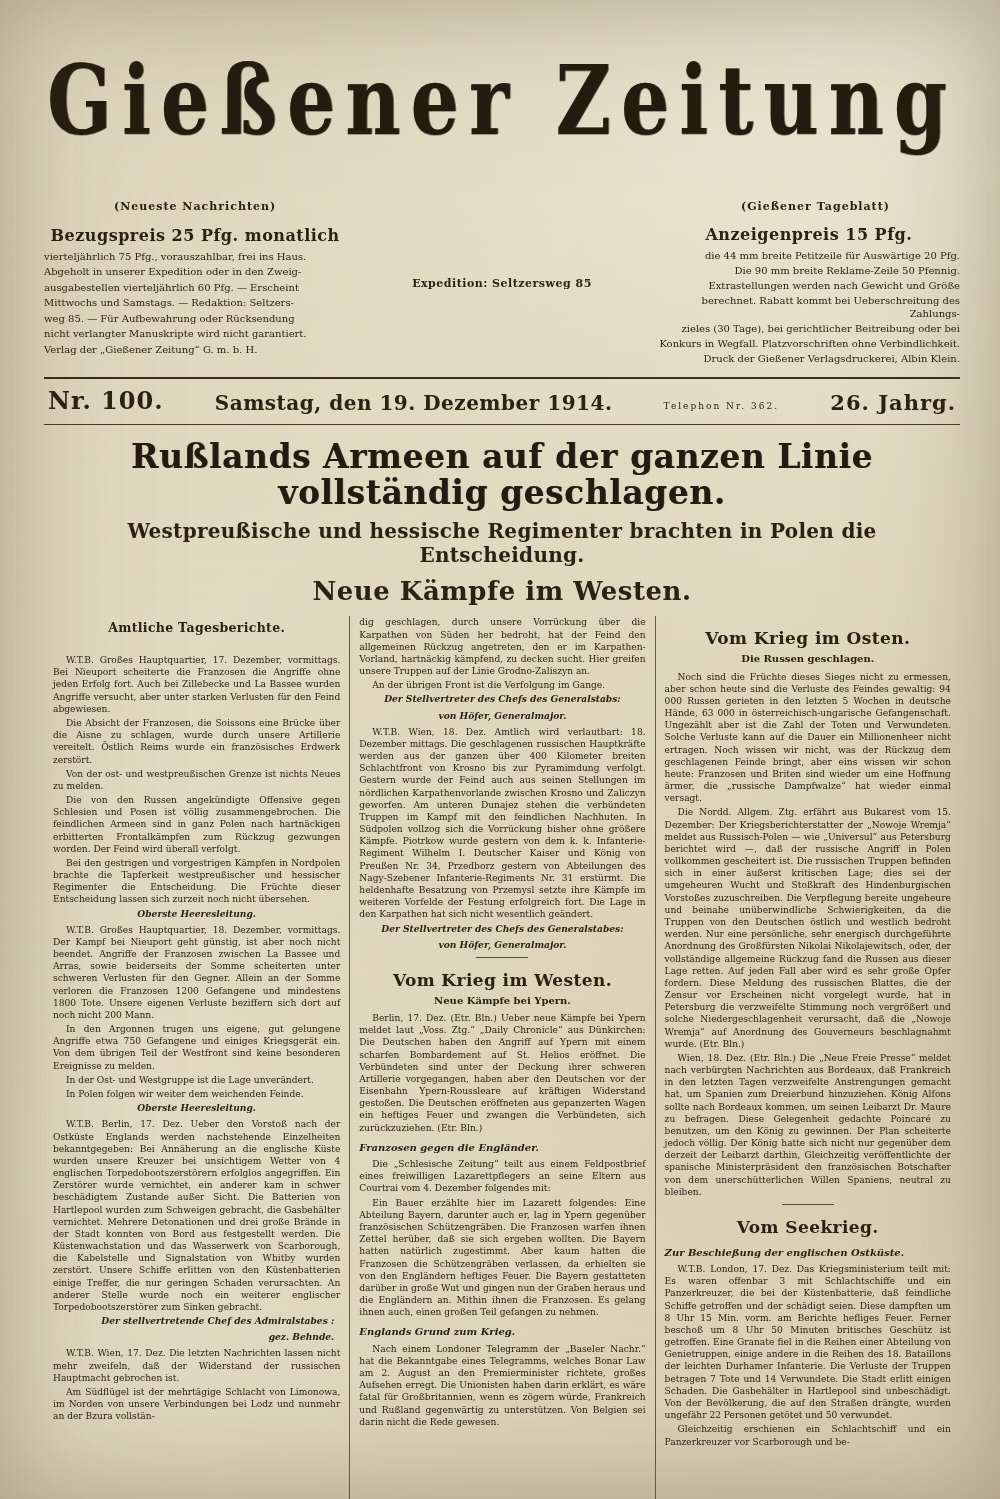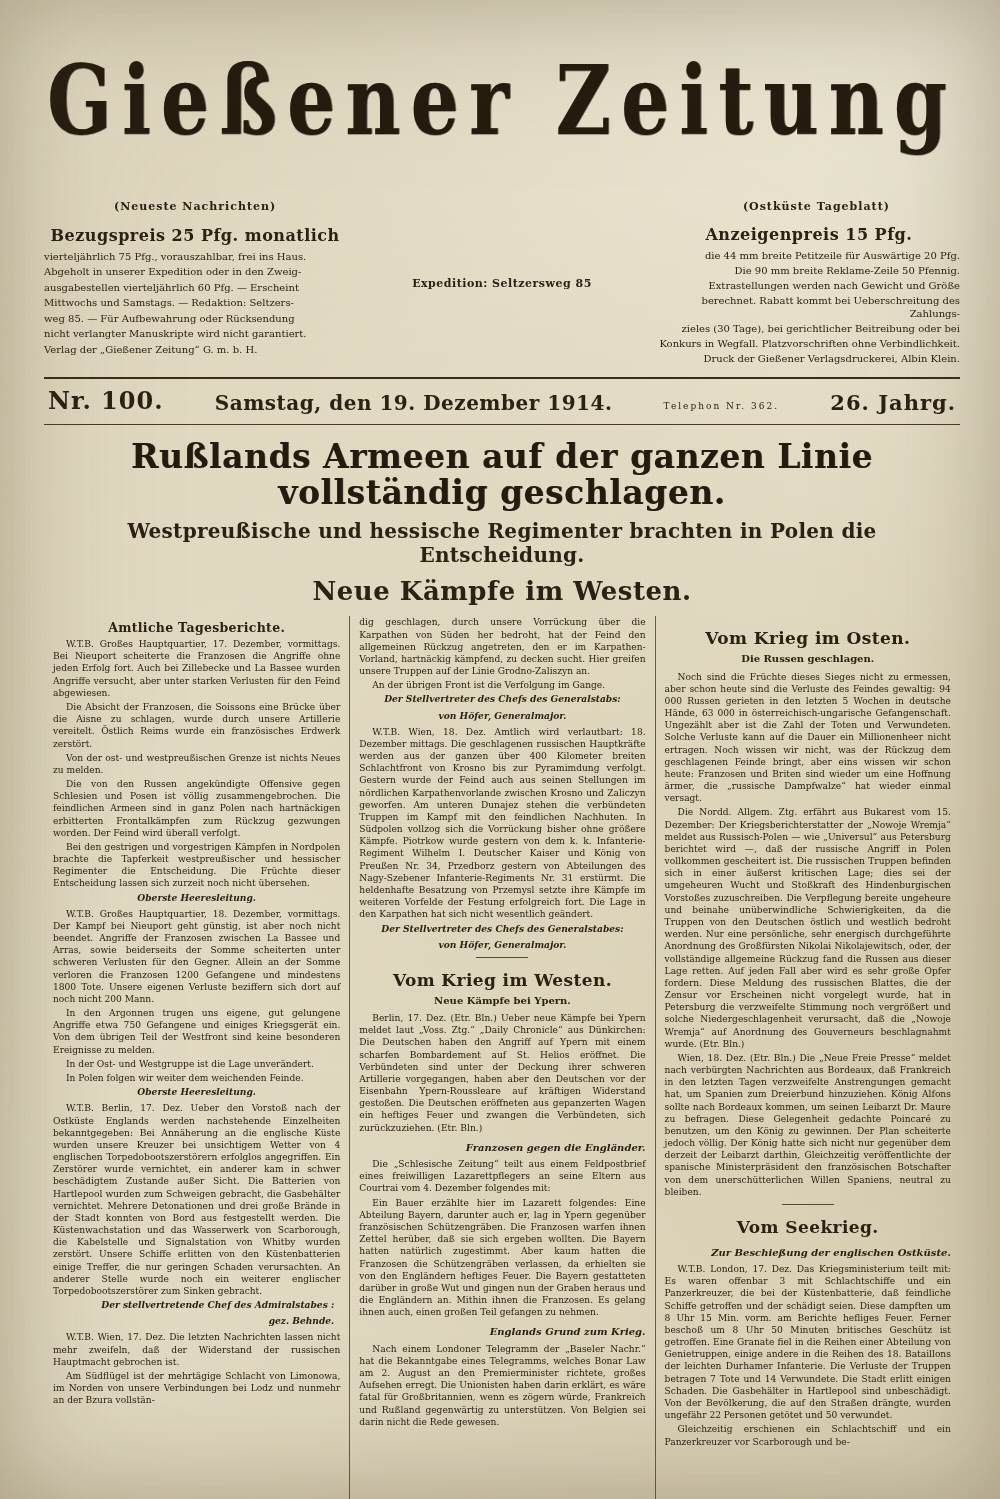--- a/index.html
+++ b/index.html
@@ -136,38 +136,38 @@
     line-height: 1.34;
     text-align: justify;
     position: relative;
   }
   .col + .col { border-left: 1px solid #6b5a3c; }
 
   .sec-head {
     text-align: center;
     font-weight: bold;
     font-size: 12.5px;
-    margin: 4px 0 1px 0;
+    margin: 4px 0 17px 0;
     letter-spacing: .3px;
   }
   .sec-head-big {
     text-align: center;
     font-weight: bold;
     font-size: 17px;
     margin: 11px 0 2px 0;
     letter-spacing: .4px;
   }
   .sec-sub {
     text-align: center;
     font-weight: bold;
     font-size: 10px;
     margin: 1px 0 5px 0;
   }
   .sec-sub-i {
-    text-align: right;
+    text-align: left;
     font-weight: bold;
     font-style: italic;
     font-size: 10px;
     margin: 7px 0 4px 0;
   }
   p.par { margin: 0 0 2px 0; text-indent: 13px; }
   p.par.noind { text-indent: 0; }
   .sig { text-align: center; font-weight: bold; font-style: italic; margin: 2px 0 4px 0; }
   .sig-r { text-align: right; font-weight: bold; font-style: italic; margin: 1px 6px 4px 0; }
   .divider-sm {
@@ -181,21 +181,21 @@
 
 <div class="page">
   <div class="inner">
 
     <div class="masthead">
       <div class="masthead-wrap">
         <div class="masthead-title">Gießener Zeitung</div>
       </div>
       <div style="display:flex; justify-content:space-between; padding:0 70px; margin-top:26px;gap:7px;">
         <div class="sub-paren">(Neueste Nachrichten)</div>
-        <div class="sub-paren">(Ostküste Tageblatt)</div>
+        <div class="sub-paren">(Gießener Tageblatt)</div>
       </div>
 
       <div class="sub-row">
         <div class="sub-left">
           <div class="head">Bezugspreis 25 Pfg. monatlich</div>
           <p>vierteljährlich 75 Pfg., vorauszahlbar, frei ins Haus.</p>
           <p>Abgeholt in unserer Expedition oder in den Zweig-</p>
           <p>ausgabestellen vierteljährlich 60 Pfg. — Erscheint</p>
           <p>Mittwochs und Samstags. — Redaktion: Seltzers-</p>
           <p>weg 85. — Für Aufbewahrung oder Rücksendung</p>

